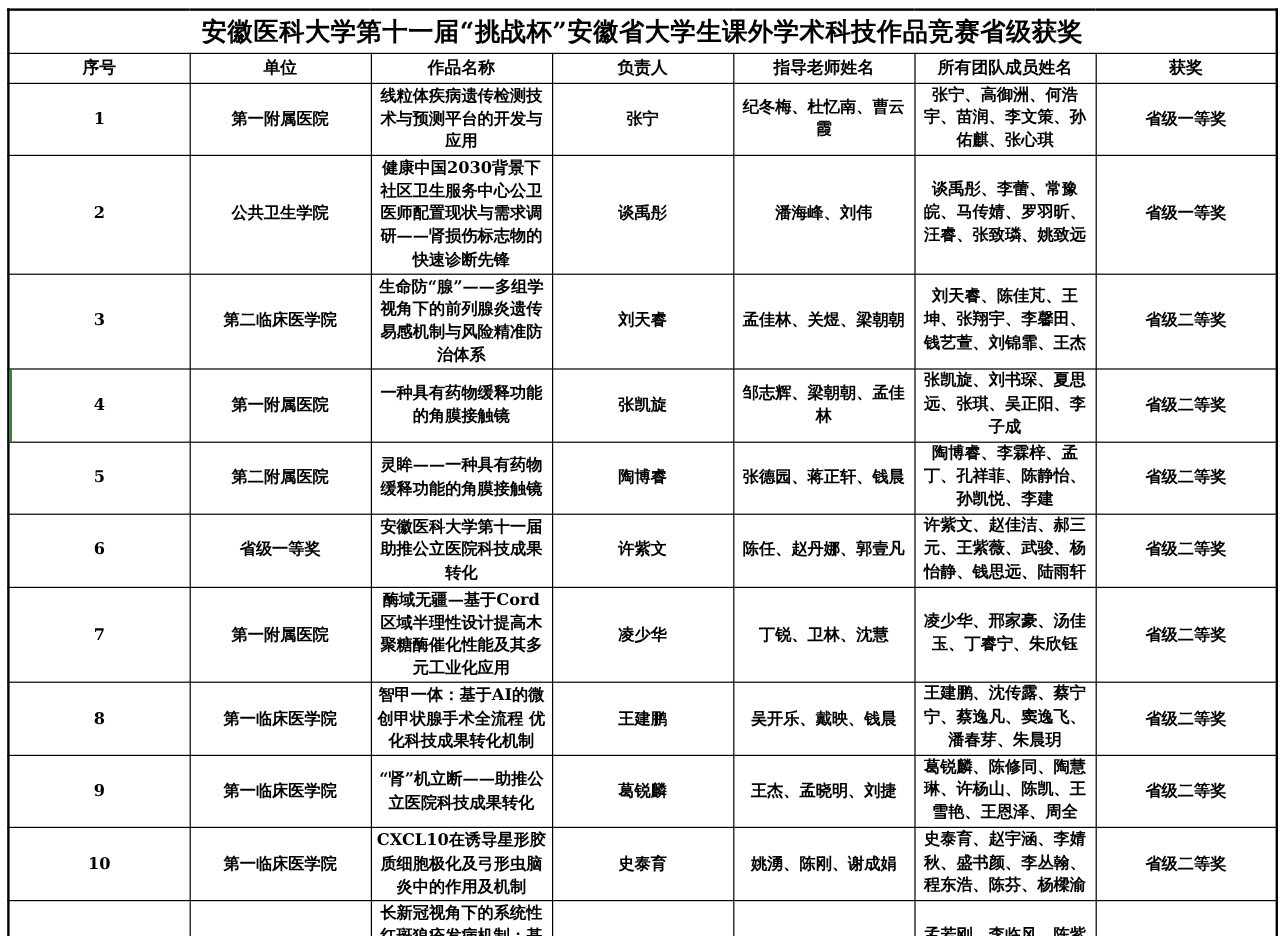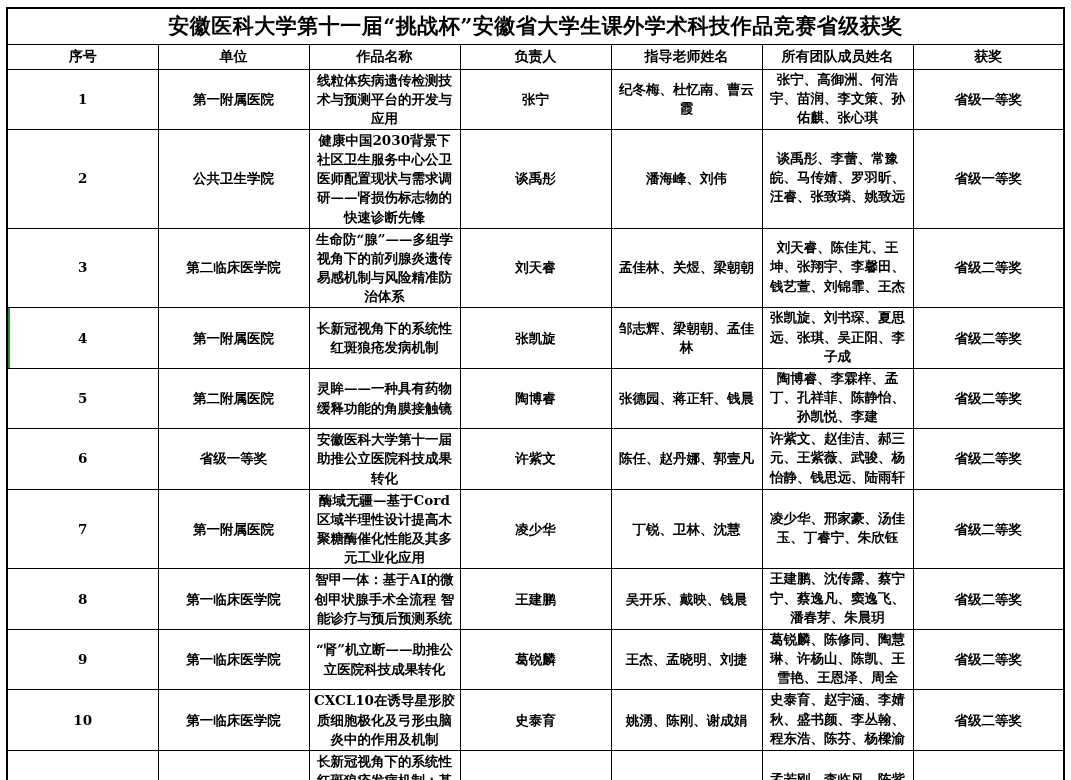--- a/index.html
+++ b/index.html
@@ -63,21 +63,21 @@
           <td class="col-unit">第二临床医学院</td>
           <td class="col-work">生命防“腺”——多组学视角下的前列腺炎遗传易感机制与风险精准防治体系</td>
           <td class="col-leader">刘天睿</td>
           <td class="col-advisors">孟佳林、关煜、梁朝朝</td>
           <td class="col-members">刘天睿、陈佳芃、王坤、张翔宇、李馨田、钱艺萱、刘锦霏、王杰</td>
           <td class="col-award">省级二等奖</td>
         </tr>
         <tr>
           <td class="col-no green-edge">4</td>
           <td class="col-unit">第一附属医院</td>
-          <td class="col-work">长新冠视角下的系统性红斑狼疮发病机制</td>
+          <td class="col-work">一种具有药物缓释功能的角膜接触镜</td>
           <td class="col-leader">张凯旋</td>
           <td class="col-advisors">邹志辉、梁朝朝、孟佳林</td>
           <td class="col-members">张凯旋、刘书琛、夏思远、张琪、吴正阳、李子成</td>
           <td class="col-award">省级二等奖</td>
         </tr>
         <tr>
           <td class="col-no">5</td>
           <td class="col-unit">第二附属医院</td>
           <td class="col-work">灵眸——一种具有药物缓释功能的角膜接触镜</td>
           <td class="col-leader">陶博睿</td>
@@ -99,21 +99,21 @@
           <td class="col-unit">第一附属医院</td>
           <td class="col-work">酶域无疆—基于Cord区域半理性设计提高木聚糖酶催化性能及其多元工业化应用</td>
           <td class="col-leader">凌少华</td>
           <td class="col-advisors">丁锐、卫林、沈慧</td>
           <td class="col-members">凌少华、邢家豪、汤佳玉、丁睿宁、朱欣钰</td>
           <td class="col-award">省级二等奖</td>
         </tr>
         <tr>
           <td class="col-no">8</td>
           <td class="col-unit">第一临床医学院</td>
-          <td class="col-work">智甲一体：基于AI的微创甲状腺手术全流程 智能诊疗与预后预测系统</td>
+          <td class="col-work">智甲一体：基于AI的微创甲状腺手术全流程 优化科技成果转化机制</td>
           <td class="col-leader">王建鹏</td>
           <td class="col-advisors">吴开乐、戴映、钱晨</td>
           <td class="col-members">王建鹏、沈传露、蔡宁宁、蔡逸凡、窦逸飞、潘春芽、朱晨玥</td>
           <td class="col-award">省级二等奖</td>
         </tr>
         <tr>
           <td class="col-no">9</td>
           <td class="col-unit">第一临床医学院</td>
           <td class="col-work">“肾”机立断——助推公立医院科技成果转化</td>
           <td class="col-leader">葛锐麟</td>

